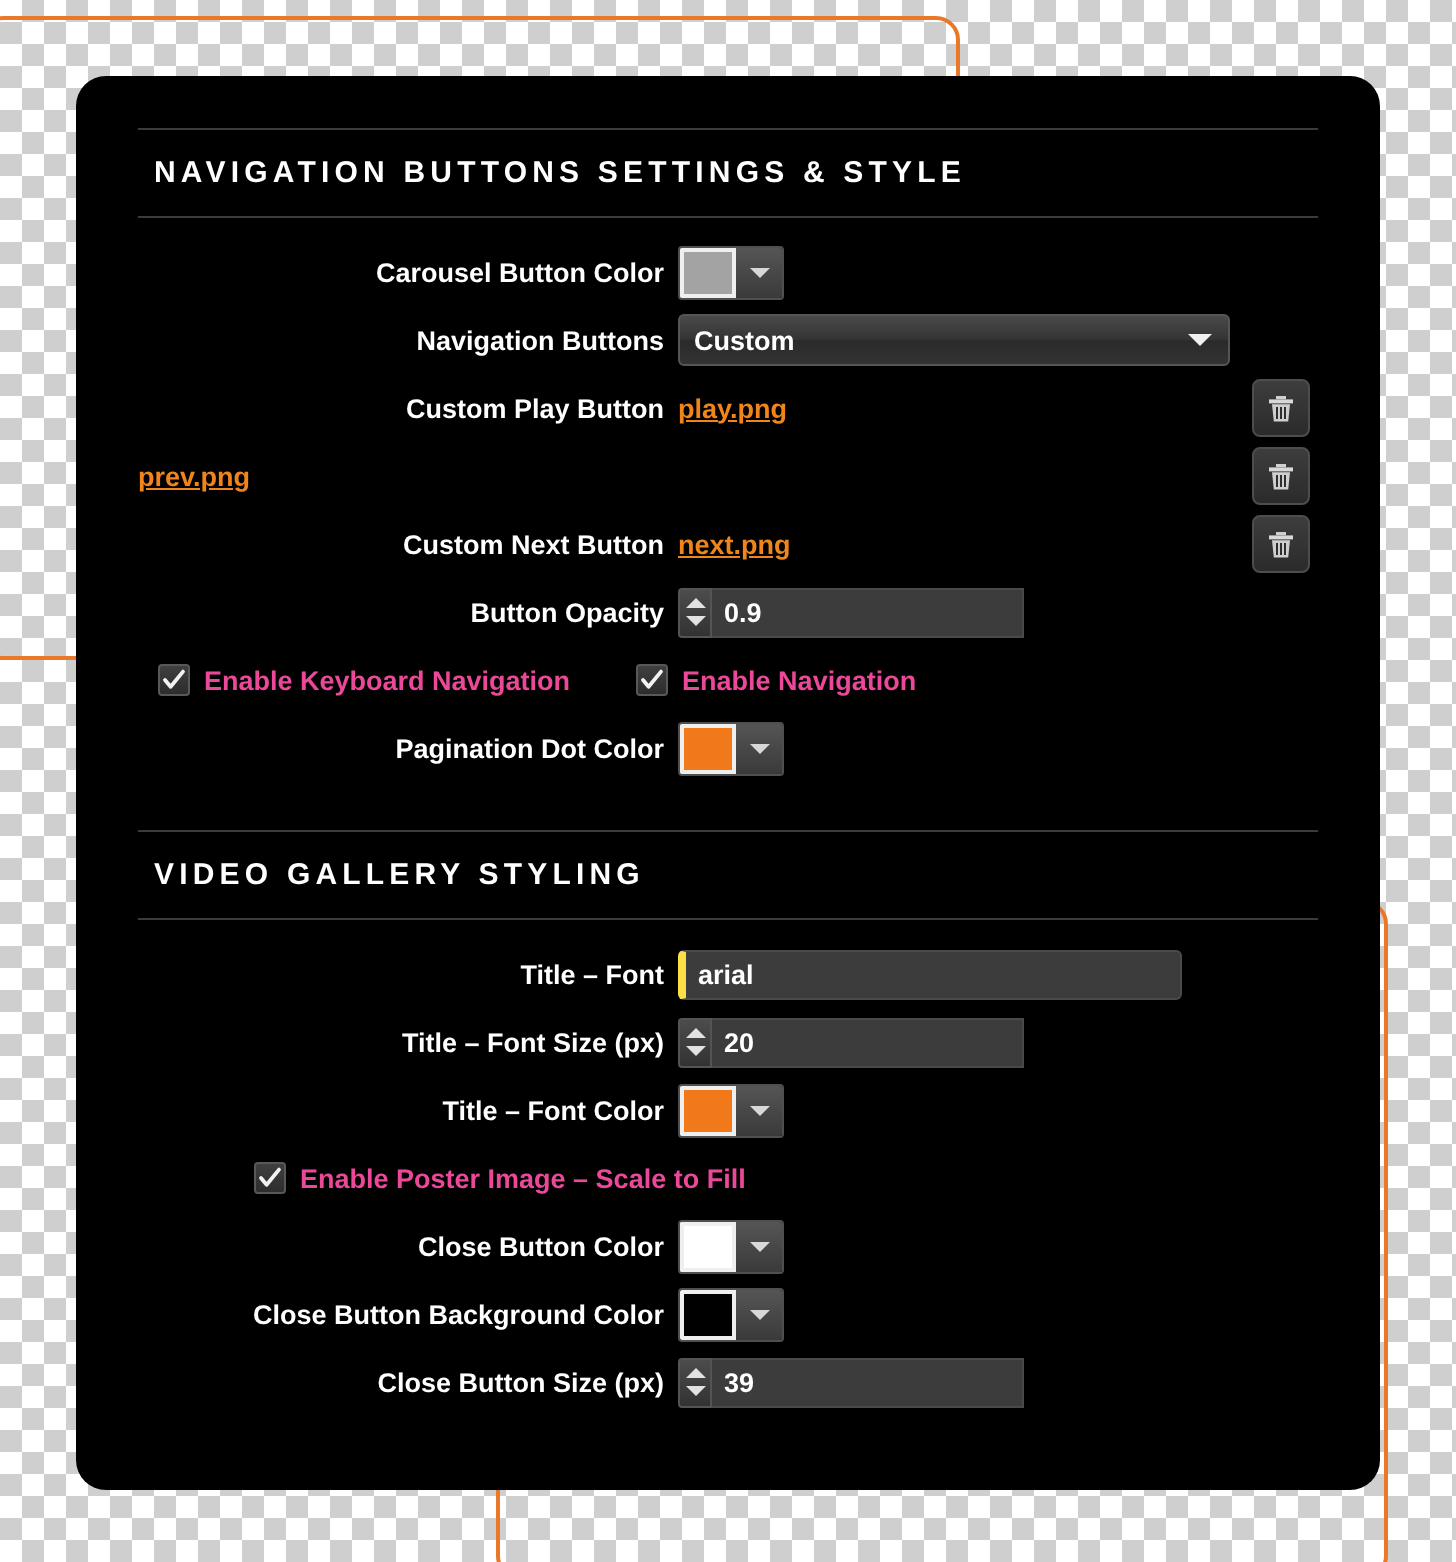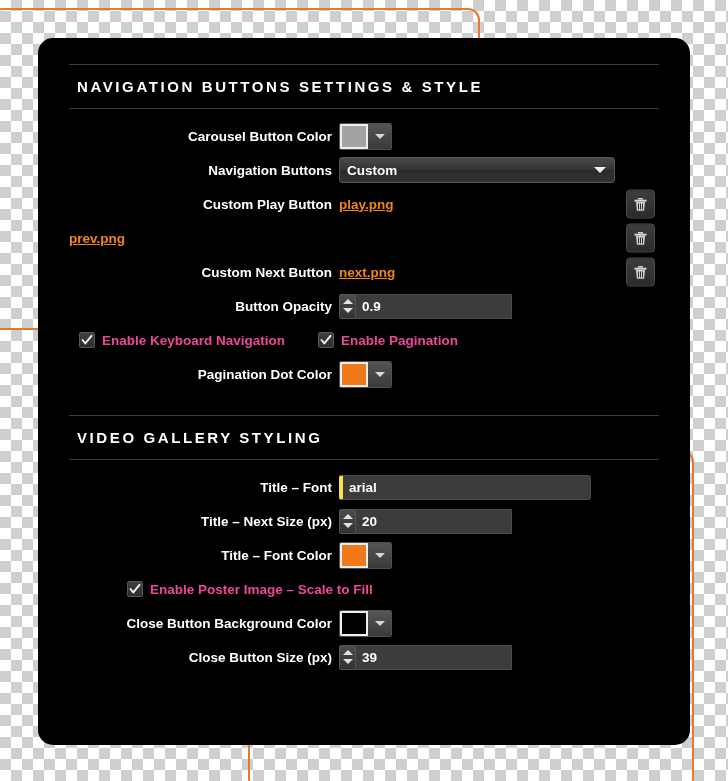--- a/index.html
+++ b/index.html
@@ -340,21 +340,21 @@
           </span>
           <span class="check-label">Enable Keyboard Navigation</span>
         </div>
         <span class="check-spacer"></span>
         <div class="check-row" style="height: auto; padding: 0px;">
           <span class="checkbox">
             <svg width="12" height="12" viewBox="0 0 12 12">
               <path d="M1.5 6 L4.3 9.4 L10.5 1.8" stroke="#f2f2f2" stroke-width="1.9" fill="none" stroke-linecap="round" stroke-linejoin="round"></path>
             </svg>
           </span>
-          <span class="check-label">Enable Pagination</span>
+          <span class="check-label">Enable Navigation</span>
         </div>
       </div>
       <div class="row">
         <div class="row-label">Pagination Dot Color</div>
         <div class="row-field">
           <div class="color-ctl">
             <div class="swatch" style="background: rgb(242, 121, 26);"></div>
             <div class="swatch-btn">
               <span class="caret caret-sm"></span>
             </div>
@@ -364,21 +364,21 @@
       <div class="section-gap"></div>
       <div class="section-title">VIDEO GALLERY STYLING</div>
       <div style="height: 10px;"></div>
       <div class="row">
         <div class="row-label">Title – Font</div>
         <div class="row-field">
           <div class="text-input wide-input">arial</div>
         </div>
       </div>
       <div class="row">
-        <div class="row-label">Title – Next Size (px)</div>
+        <div class="row-label">Title – Font Size (px)</div>
         <div class="row-field">
           <div class="spinner">
             <span class="spin-up"></span>
             <span class="spin-dn"></span>
           </div>
           <div class="text-input num-input">20</div>
         </div>
       </div>
       <div class="row">
         <div class="row-label">Title – Font Color</div>
@@ -395,20 +395,31 @@
         <div class="check-row" style="height: auto; padding: 0px; margin-left: 48px;">
           <span class="checkbox">
             <svg width="12" height="12" viewBox="0 0 12 12">
               <path d="M1.5 6 L4.3 9.4 L10.5 1.8" stroke="#f2f2f2" stroke-width="1.9" fill="none" stroke-linecap="round" stroke-linejoin="round"></path>
             </svg>
           </span>
           <span class="check-label">Enable Poster Image – Scale to Fill</span>
         </div>
       </div>
       <div class="row">
+        <div class="row-label">Close Button Color</div>
+        <div class="row-field">
+          <div class="color-ctl">
+            <div class="swatch" style="background: rgb(255, 255, 255);"></div>
+            <div class="swatch-btn">
+              <span class="caret caret-sm"></span>
+            </div>
+          </div>
+        </div>
+      </div>
+      <div class="row">
         <div class="row-label">Close Button Background Color</div>
         <div class="row-field">
           <div class="color-ctl">
             <div class="swatch" style="background: rgb(0, 0, 0);"></div>
             <div class="swatch-btn">
               <span class="caret caret-sm"></span>
             </div>
           </div>
         </div>
       </div>

